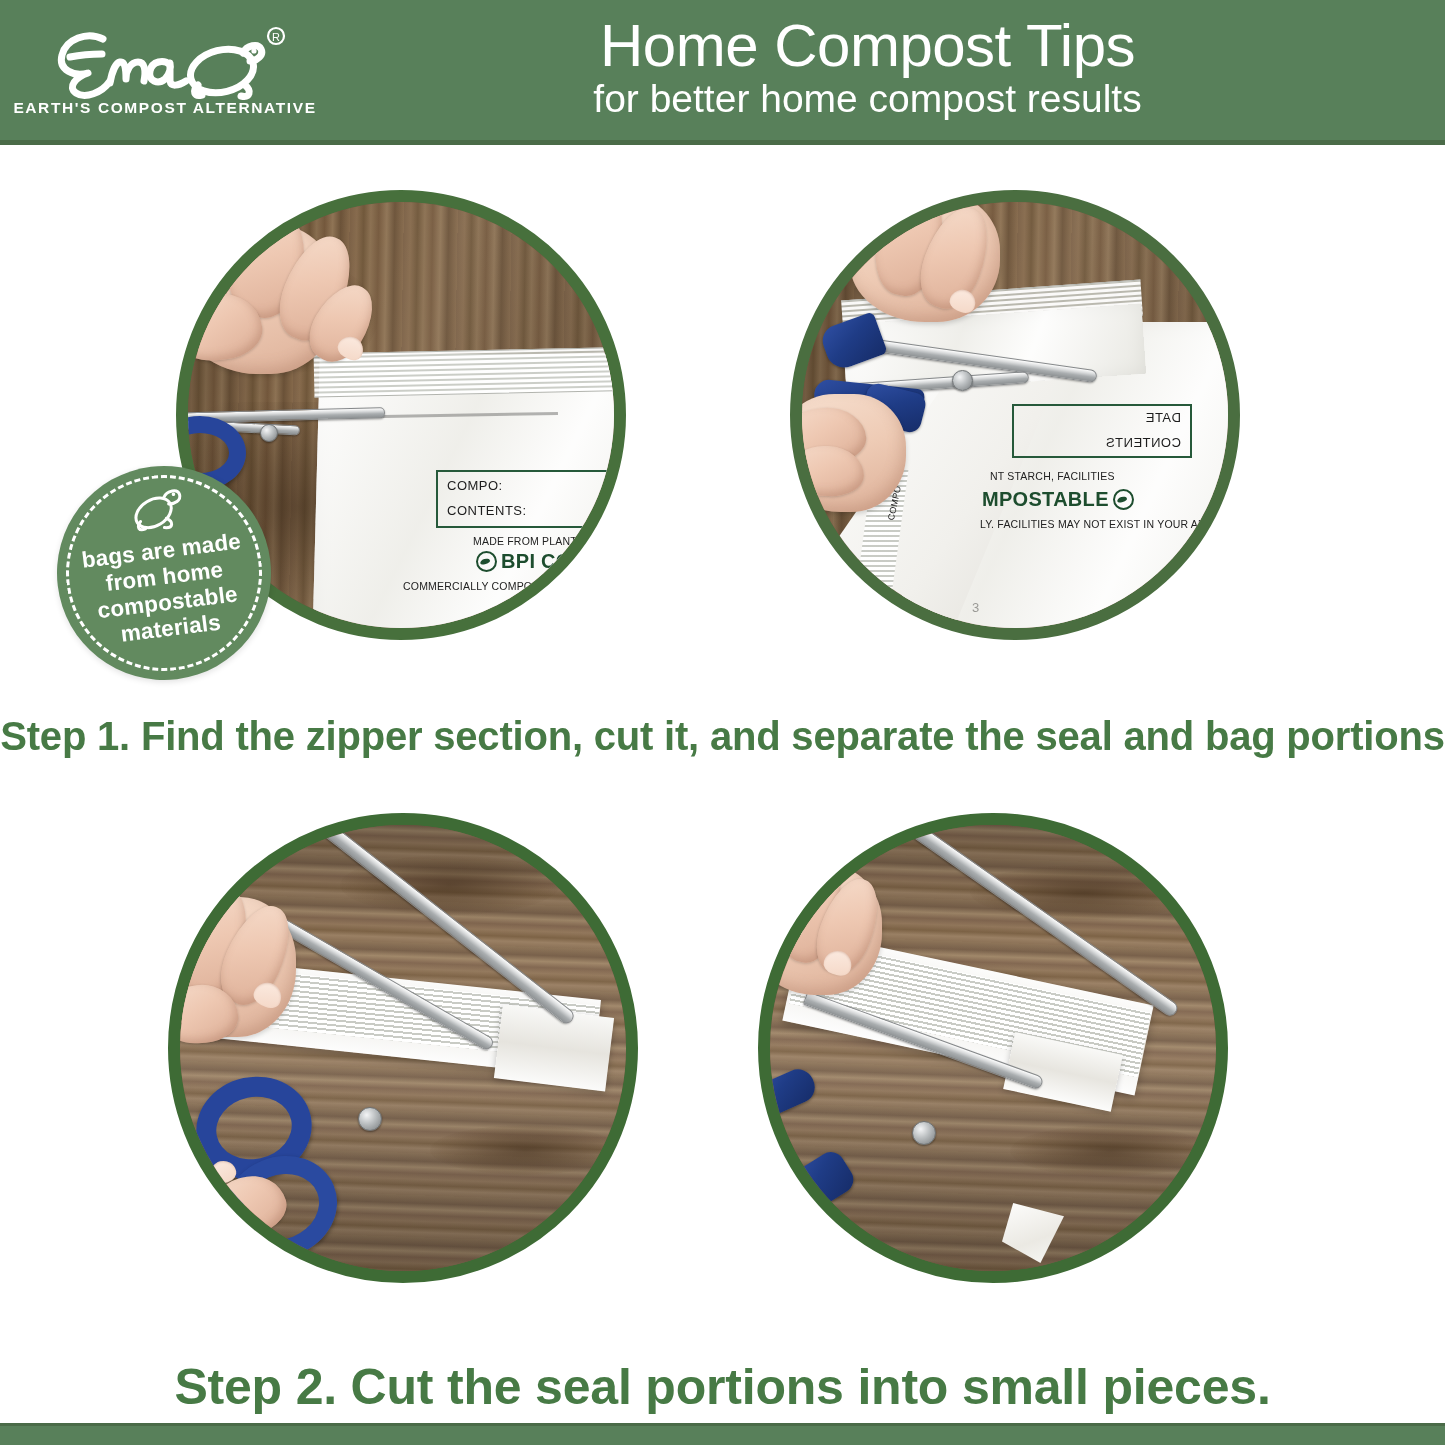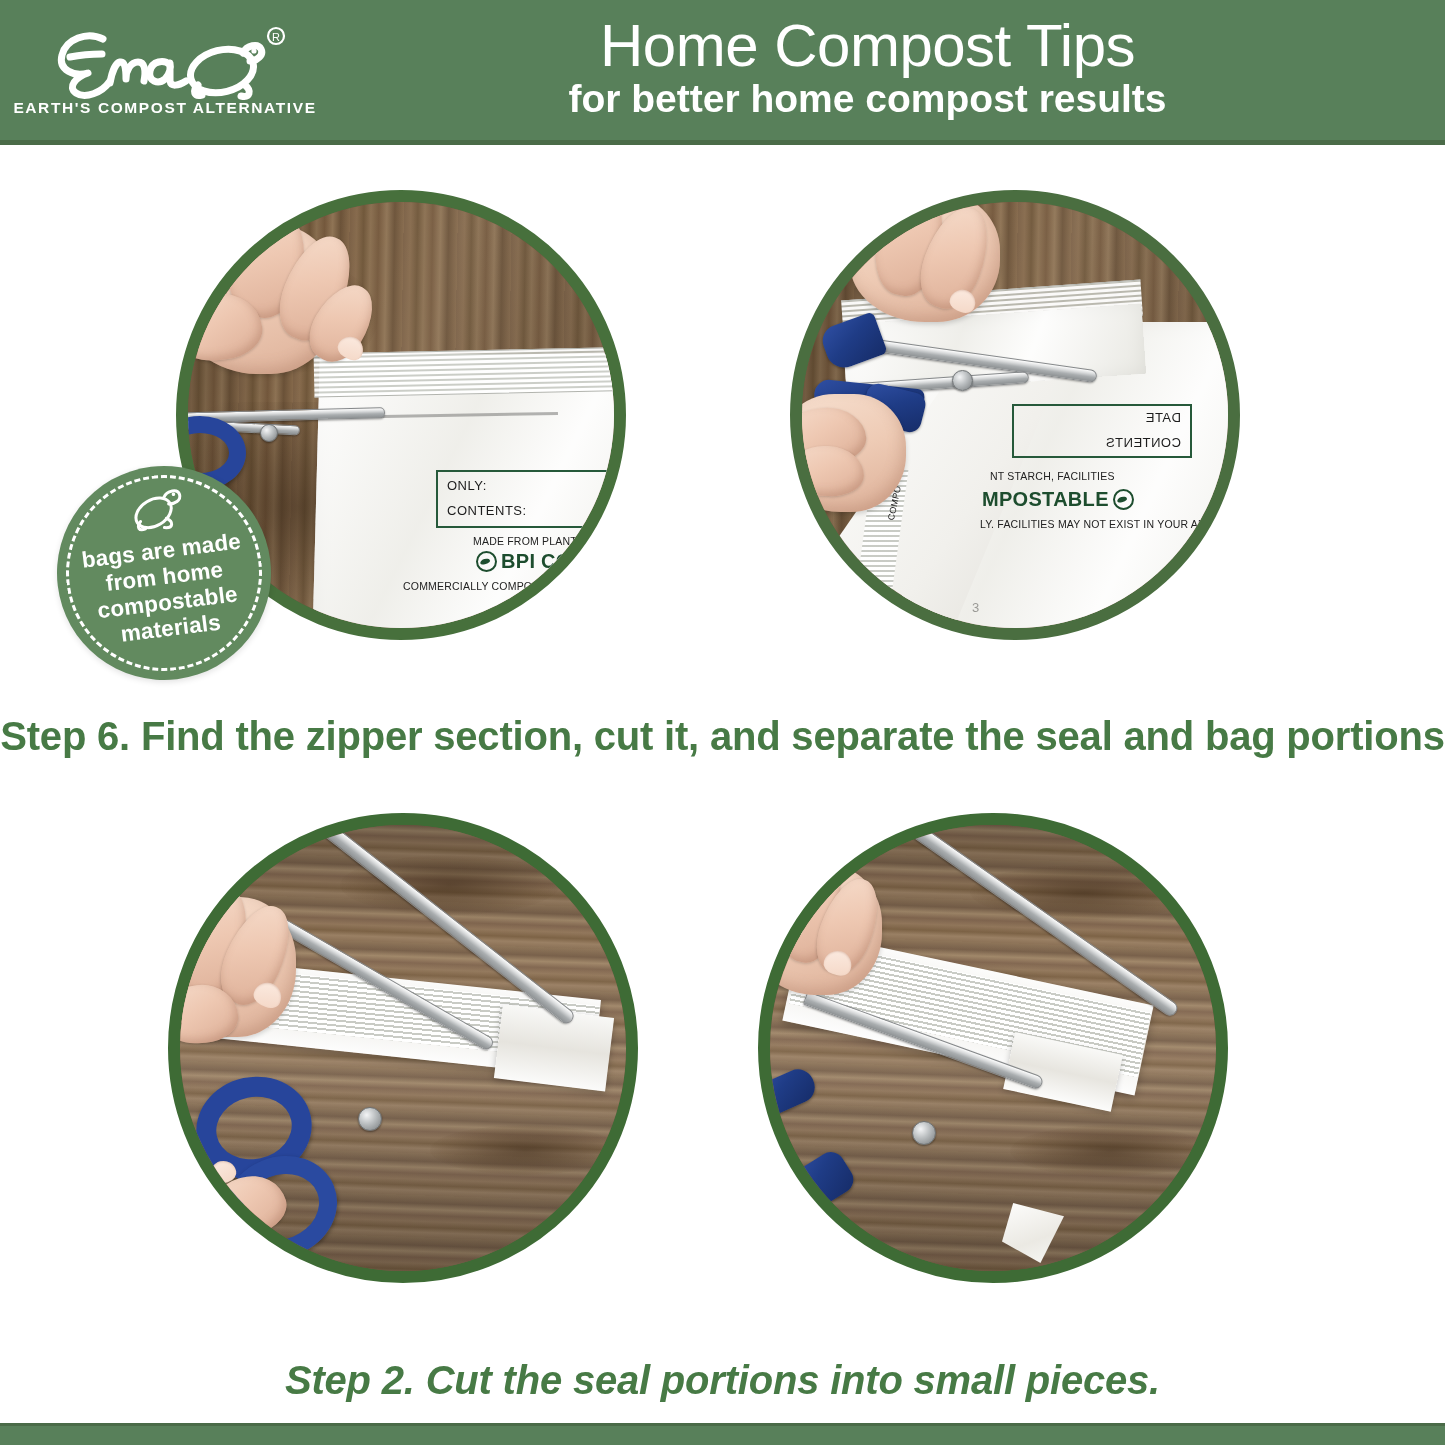--- a/index.html
+++ b/index.html
@@ -31,21 +31,21 @@
   }
   .title-block{
     flex:1;display:flex;flex-direction:column;align-items:center;justify-content:center;
     padding-right:40px;margin-top:-4px;
   }
   .title-main{
     color:#ffffff;font-size:60px;font-weight:normal;line-height:1.0;
     letter-spacing:-0.5px;white-space:nowrap;
   }
   .title-sub{
-    color:#ffffff;font-size:39px;font-weight:bold;line-height:1.1;
+    color:#ffffff;font-size:39px;font-weight:normal;line-height:1.1;
     margin-top:2px;white-space:nowrap;
   }
 
   
   .photo{
     position:absolute;border-radius:50%;
     border:12px solid #41662f;
     box-sizing:border-box;overflow:hidden;
     background:#6b553d;
   }
@@ -198,21 +198,21 @@
     padding:0 16px;box-sizing:border-box;
   }
 
   
   .step-caption{
     position:absolute;left:0;width:1445px;text-align:center;
     color:#477a45;font-weight:bold;letter-spacing:-0.2px;
     white-space:nowrap;
   }
   .step1{top:714px;font-size:40px;}
-  .step2{top:1358px;font-size:40px;font-style:italic;}
+  .step2{top:1358px;font-size:50px;}
 
   
   .footer{
     position:absolute;left:0;bottom:0;width:1445px;height:22px;
     background:#58805a;border-top:3px solid #4a6b48;box-sizing:border-box;
   }
 </style>
 </head>
 <body>
 
@@ -260,21 +260,21 @@
 
     <div class="bag" style="left:128px;top:152px;width:340px;height:300px;transform:skewX(-1.5deg);">
       <div class="bag-sheen"></div>
     </div>
 
     <div class="zipper" style="left:126px;top:148px;width:345px;height:42px;transform:rotate(-1.2deg);"></div>
 
     <div style="position:absolute;left:140px;top:212px;width:230px;height:3px;background:rgba(120,120,118,.55);transform:rotate(-1deg);"></div>
 
     <div class="label-box" style="left:248px;top:268px;width:230px;height:58px;">
-      <div class="label-line">ONLY:</div>
+      <div class="label-line">COMPO:</div>
       <div class="label-line">CONTENTS:</div>
     </div>
     <div class="print-small" style="left:285px;top:333px;">MADE FROM PLANT STARCH, CER</div>
     <div class="print-big" style="left:288px;top:348px;">
       <span class="bpi-seal"></span>
       <span>BPI COMPOST</span>
     </div>
     <div class="print-small" style="left:215px;top:378px;">COMMERCIALLY COMPOSTABLE ONLY. FACILITIES</div>
 
     <div class="blade" style="left:-20px;top:208px;width:215px;height:9px;transform:rotate(-1.5deg);border-radius:2px 5px 5px 2px;"></div>
@@ -407,16 +407,16 @@
       <ellipse cx="26" cy="26" rx="19" ry="13" transform="rotate(-24 26 26)"></ellipse>
       <path d="M38 12 C42 5, 53 5, 54 11 C55 17, 48 20, 42 19"></path>
       <path d="M12 33 C7 38, 9 43, 16 41"></path>
       <path d="M38 33 C45 37, 44 44, 35 42"></path>
     </g>
     <circle cx="48" cy="10" r="1.8" fill="#ffffff"></circle>
   </svg>
   <div class="badge-text">bags are made from home compostable materials</div>
 </div>
 
-<div class="step-caption step1">Step 6. Find the zipper section, cut it, and separate the seal and bag portions</div>
+<div class="step-caption step1">Step 1. Find the zipper section, cut it, and separate the seal and bag portions</div>
 <div class="step-caption step2">Step 2. Cut the seal portions into small pieces.</div>
 
 <div class="footer"></div>
 
 </body></html>

